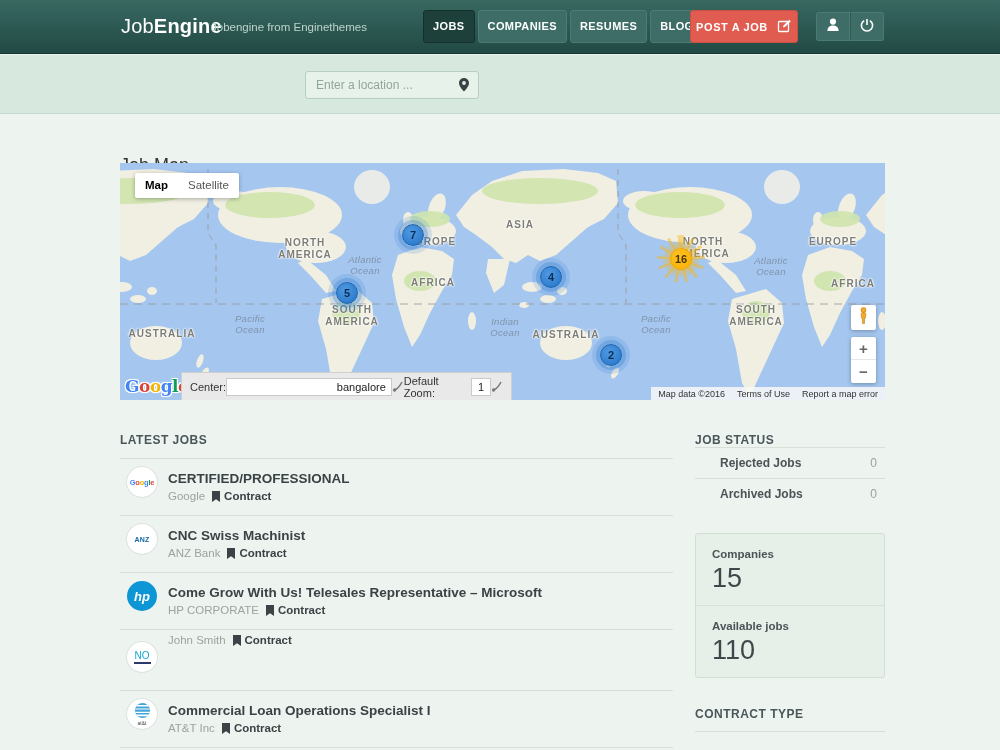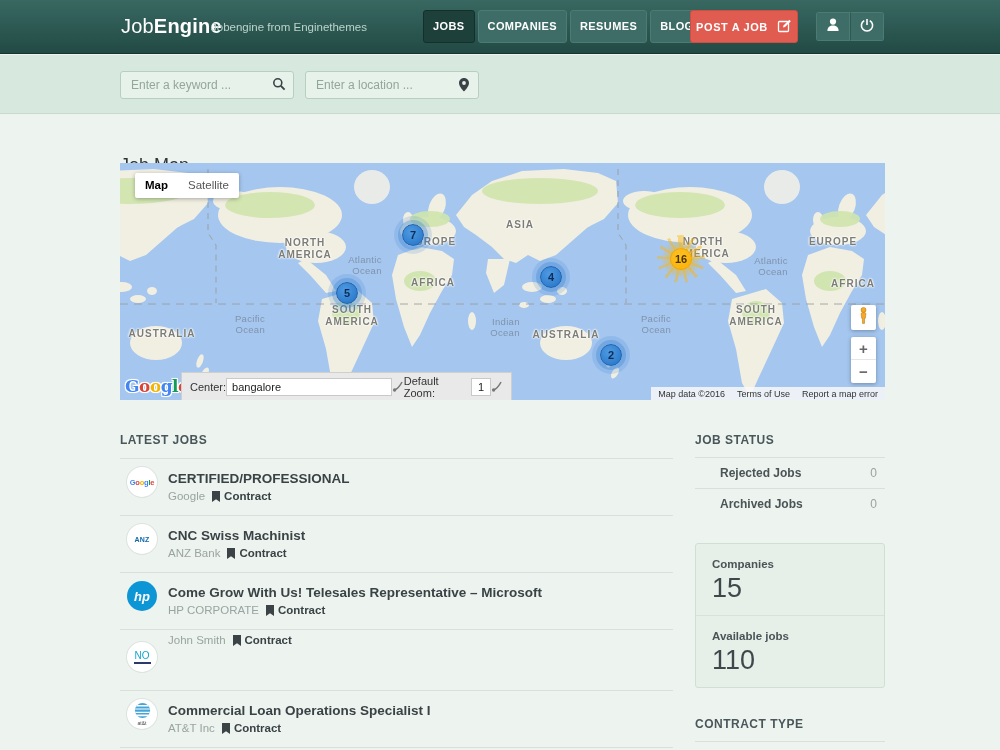--- a/index.html
+++ b/index.html
@@ -40,21 +40,21 @@
 
   
   .map-title { position:absolute; left:120px; top:139px; font-size:18px; font-weight:normal; color:#333;margin-top:16px; }
   .map { position:absolute; left:120px; top:163px; width:765px; height:237px;
          background:#a4c6ef; overflow:hidden; }
   .map-svg { position:absolute; left:0; top:0; }
   .map-label { position:absolute; transform:translate(-50%,-50%); white-space:pre-line;
                text-align:center; line-height:1.15; pointer-events:none; }
   .map-label.continent { font-size:10px; font-weight:bold; color:#7d7d76; letter-spacing:1px;
                text-shadow:0 0 2px #fff,0 0 2px #fff,0 0 3px #fff; }
-  .map-label.ocean { font-size:9.5px; color:#8093ab; letter-spacing:.3px;text-align:right; }
+  .map-label.ocean { font-size:9.5px; font-style:italic; color:#8093ab; letter-spacing:.3px; }
   .marker { position:absolute; width:22px; height:22px; border-radius:50%;
             transform:translate(-50%,-50%); display:flex; align-items:center; justify-content:center;
             font-size:11px; font-weight:bold; cursor:pointer; z-index:5; }
   .marker.blue { background:radial-gradient(circle at 40% 35%, #4f9ae2, #2d7ccd 75%);
             color:#0d2d56; border:1px solid #1d62b0;
             box-shadow:0 0 0 4px rgba(49,127,209,.32), 0 0 0 8px rgba(49,127,209,.16); }
   .marker.orange { background:radial-gradient(circle at 40% 35%, #ffd34d, #fbb50d 70%);
             color:#4a3503; border:1px solid #d89a08; }
   .marker.orange::before { content:""; position:absolute; inset:-9px; border-radius:50%; z-index:-1;
             background:radial-gradient(circle, rgba(251,181,13,.55) 35%, rgba(251,181,13,.22) 60%, rgba(251,181,13,0) 75%); }
@@ -74,21 +74,21 @@
   .zoom-box .zb:first-child { border-bottom:1px solid #e6e6e6; }
   .gmap-logo { position:absolute; left:5px; bottom:4px; font-family:"DejaVu Serif",serif;
              font-size:17px; font-weight:bold; z-index:6; letter-spacing:-.5px;
              text-shadow:0 0 2px #fff,0 0 2px #fff,1px 1px 0 #fff,-1px -1px 0 #fff,1px -1px 0 #fff,-1px 1px 0 #fff; }
   .gl0,.gl3 { color:#4285F4; } .gl1,.gl5 { color:#DB4437; } .gl2 { color:#F4B400; } .gl4 { color:#0F9D58; }
   .center-bar { position:absolute; left:61px; top:209px; width:331px; height:28px; background:#e9e9e9;
              border:1px solid #cfcfcf; border-bottom:none; display:flex; align-items:center;
              padding:0 8px; font-size:11px; color:#333; z-index:6; }
   .cb-input { background:#fff; border:1px solid #c9c9c9; height:18px; font-size:11px; color:#222;
              font-family:"Liberation Sans",sans-serif; padding:0 5px; outline:none; }
-  #center-input { width:170px; } #zoom-input { width:20px; text-align:center; }
+  #center-input { width:170px;text-align:right; } #zoom-input { width:20px; text-align:center; }
   .pick { cursor:pointer; }
   .attrib { position:absolute; right:0; bottom:0; height:13px; background:rgba(248,248,248,.85);
              display:flex; gap:12px; align-items:center; padding:0 7px; font-size:9px; color:#333; z-index:6; }
   .attrib span { white-space:nowrap; }
 
   
   .section-h { font-size:12px; font-weight:bold; color:#4a565a; letter-spacing:.5px; }
   .jobs { position:absolute; left:120px; top:433px; width:553px; }
   .jobs .section-h { margin-bottom:11px; }
   .job-list { border-top:1px solid #d9e0da; }
@@ -102,21 +102,21 @@
   .av-hp { font-size:13px; font-weight:bold; font-style:italic; color:#fff; }
   .av-no { font-size:10px; font-weight:400; color:#11a7cf; border-bottom:2px solid #2b3a6b; padding:0 1px 1px; }
   .av-att-text { font-size:5px; color:#444; margin-top:1px; }
   .job-title { margin-left:48px; padding-top:12px; font-size:13.5px; font-weight:bold; color:#3b4246; }
   .job-meta { margin-left:48px; margin-top:4px; font-size:11.5px; color:#9aa4a0; display:flex;
               align-items:center; gap:7px; }
   .job-type { color:#3b4246; font-weight:bold; display:flex; align-items:center; gap:4px; }
 
   
   .sidebar { position:absolute; left:695px; top:433px; width:190px; }
-  .sidebar .section-h { margin-bottom:10px; }
+  .sidebar .section-h { }
   .status-row { height:31px; line-height:31px; border-top:1px solid #d9e0da; padding-left:25px;
                 font-size:12px; font-weight:bold; color:#4b5357; cursor:pointer; }
   .status-row:last-of-type { border-bottom:1px solid #d9e0da; }
   .status-row .cnt { float:right; margin-right:8px; font-weight:normal; color:#9aa39f; }
   .stats-box { margin-top:24px; border:1px solid #cfdfd4; background:#e6f0e9; border-radius:3px; }
   .stat { padding:14px 16px 11px; }
   .stat:first-child { border-bottom:1px solid #d7e3da; }
   .stat-label { font-size:11.5px; font-weight:bold; color:#4b5357; }
   .stat-value { font-size:27px; color:#40474b; margin-top:3px; }
   .contract-sec { margin-top:29px; }
@@ -162,29 +162,20 @@
           <svg width="16" height="16" viewBox="0 0 16 16" fill="none" stroke="#fff" stroke-width="1.6">
               <path d="M8,2 L8,8"></path>
               <path d="M5.2,3.6 A5.6,5.6 0 1,0 10.8,3.6"></path>
             </svg>
         </span>
       </div>
     </div>
   </div>
 
   <div class="searchbar">
-    <div class="s-wrap" id="kw-wrap">
-      <input type="text" placeholder="Enter a keyword ..." style="">
-      <span class="s-ic">
-        <svg width="14" height="14" viewBox="0 0 14 14">
-            <circle cx="5.8" cy="5.8" r="4" fill="none" stroke="#3a4246" stroke-width="1.6"></circle>
-            <line x1="8.9" y1="8.9" x2="12.6" y2="12.6" stroke="#3a4246" stroke-width="1.9"></line>
-          </svg>
-      </span>
-    </div>
     <div class="s-wrap" id="loc-wrap">
       <input type="text" placeholder="Enter a location ..." style="">
       <span class="s-ic">
         <svg width="14" height="15" viewBox="0 0 14 15">
             <path fill-rule="evenodd" d="M7,1 C4.2,1 2,3.2 2,6 C2,9.8 7,14.5 7,14.5 C7,14.5 12,9.8 12,6 C12,3.2 9.8,1 7,1 Z M7,7.9 A1.9,1.9 0 1,1 7,4.1 A1.9,1.9 0 0,1 7,7.9 Z" fill="#3a4246"></path>
           </svg>
       </span>
     </div>
   </div>
 

